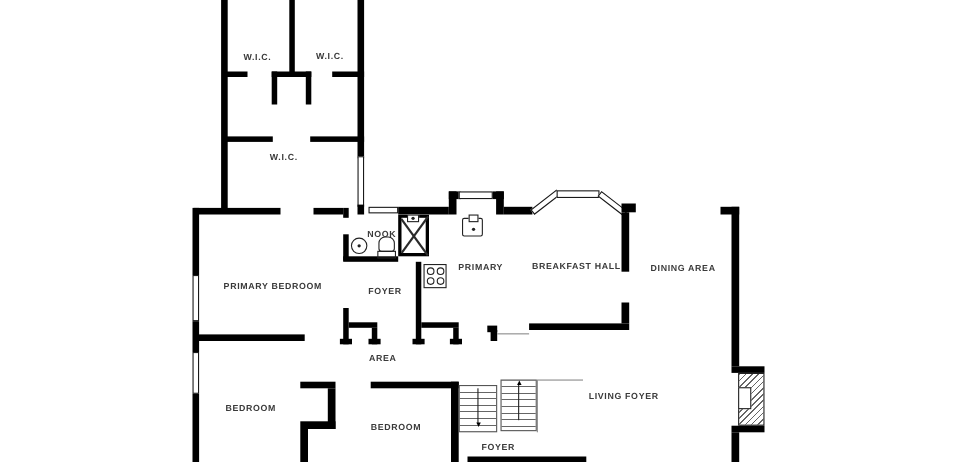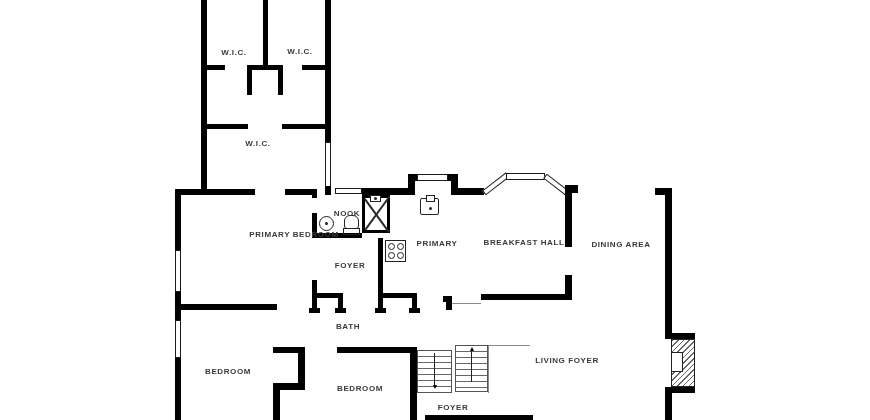--- a/index.html
+++ b/index.html
@@ -133,24 +133,24 @@
   <div class="thin" style="left:434px;top:353px;width:1px;height:32px;background:#222"></div>
   <div class="arrow" style="left:435px;top:383px">▼</div>
   <div class="thin" style="left:471px;top:350px;width:1px;height:32px;background:#222"></div>
   <div class="arrow" style="left:472px;top:345px">▲</div>
 
   <div class="w" style="left:425px;top:415px;width:108px;height:5px"></div>
 
 <span class="room-label" style="left: 234px; top: 52px;">W.I.C.</span>
     <span class="room-label" style="left: 300px; top: 51px;">W.I.C.</span>
     <span class="room-label" style="left: 258px; top: 143px;">W.I.C.</span>
-    <span class="room-label" style="left: 248px; top: 234px; margin-left: 46px;">PRIMARY BEDROOM</span>
+    <span class="room-label" style="left: 248px; top: 260px;">PRIMARY BEDROOM</span>
     <span class="room-label" style="left: 347px; top: 213px;">NOOK</span>
     <span class="room-label" style="left: 350px; top: 265px;">FOYER</span>
     <span class="room-label" style="left: 437px; top: 243px;">PRIMARY</span>
     <span class="room-label" style="left: 524px; top: 242px;">BREAKFAST HALL</span>
     <span class="room-label" style="left: 621px; top: 244px;">DINING AREA</span>
-    <span class="room-label" style="left: 348px; top: 326px;">BATH</span>
+    <span class="room-label" style="left: 348px; top: 326px;">AREA</span>
     <span class="room-label" style="left: 228px; top: 371px;">BEDROOM</span>
     <span class="room-label" style="left: 360px; top: 388px;">BEDROOM</span>
     <span class="room-label" style="left: 567px; top: 360px;">LIVING FOYER</span>
     <span class="room-label" style="left: 453px; top: 407px;">FOYER</span>
   </div>
 
 </body></html>

